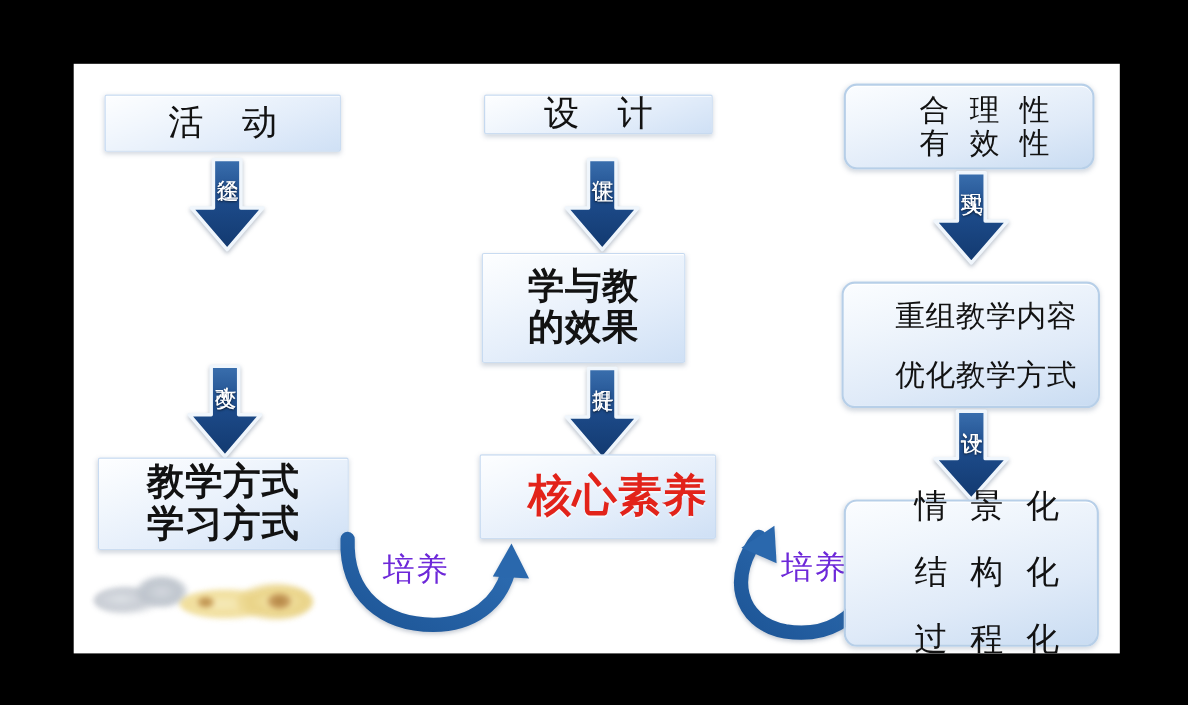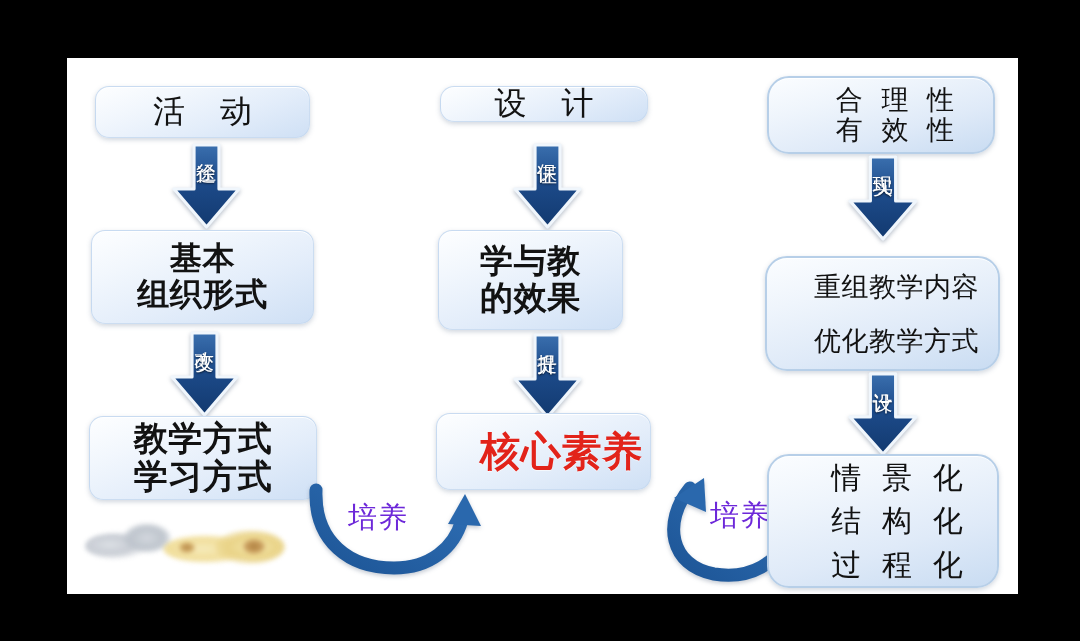--- a/index.html
+++ b/index.html
@@ -27,24 +27,24 @@
     color:#121212;
     text-align:center;
     line-height:1.12;
     letter-spacing:0.02em;
     background:linear-gradient(160deg,#fdfeff 0%,#f2f7fd 28%,#e3edfa 62%,#cfe0f5 100%);
     box-shadow:0 2px 5px rgba(90,110,140,.28), inset 0 1px 0 rgba(255,255,255,.9);
   }
   .box .ln{display:block;white-space:nowrap;}
 
   
-  .soft{border-radius:14px;border:1px solid rgba(195,215,238,.85);}
+  .soft{border-radius:2px;border:1px solid rgba(195,215,238,.85);}
   
   .outlined{
-    border-radius:22px;
+    border-radius:12px;
     border:2px solid #b7cfe8;
     background:linear-gradient(165deg,#fbfdff 0%,#eff5fc 30%,#dfeaf8 65%,#c9dcf2 100%);
     padding-left:28px;
   }
 
   .t-spaced .ln{letter-spacing:.42em;text-indent:.42em;}
   .t-wide .ln{letter-spacing:.22em;text-indent:.22em;}
 
   .red{color:#e2231a;font-weight:bold;font-family:"DejaVu Sans","Liberation Sans",sans-serif;
        text-shadow:0 1px 0 rgba(255,255,255,.6);margin-left:36px;}
@@ -106,24 +106,20 @@
             <stop offset="0" stop-color="#3a6fae"></stop>
               <stop offset="45%" stop-color="#1d4b8a"></stop>
             <stop offset="100%" stop-color="#12396f"></stop>
           </linearGradient>
         </defs>
         <path d="M25 3 H50 V47 H70 L37.5 85 L5 47 H25 Z" fill="url(#ag1)" stroke="#f0f6fc" stroke-width="3.2" stroke-linejoin="round"></path>
       </svg>
       <span class="alabel" style="font-size:20px;">途径</span>
     </div>
 
-    <div class="box soft" style="left:24px;top:172px;width:223px;height:94px;font-size:32px;font-weight:bold;">
-      <span class="ln">基本</span>
-      <span class="ln">组织形式</span>
-    </div>
 
     <div class="arrow" style="left:100px;top:272px;width:75px;height:88px;">
       <svg viewBox="0 0 75 88" preserveAspectRatio="none">
         <path d="M25 3 H50 V47 H70 L37.5 85 L5 47 H25 Z" fill="url(#ag1)" stroke="#f0f6fc" stroke-width="3.2" stroke-linejoin="round"></path>
         <defs>
           <linearGradient id="ag1b" x1="0" y1="0" x2="0" y2="1">
             <stop offset="0" stop-color="#3a6fae"></stop>
               <stop offset="45%" stop-color="#1d4b8a"></stop>
             <stop offset="100%" stop-color="#12396f"></stop>
           </linearGradient>
@@ -218,20 +214,20 @@
       <span class="ln">优化教学方式</span>
     </div>
 
     <div class="arrow" style="left:778px;top:313px;width:76px;height:86px;">
       <svg viewBox="0 0 75 88" preserveAspectRatio="none">
         <path d="M25 3 H50 V47 H70 L37.5 85 L5 47 H25 Z" fill="url(#ag1)" stroke="#f0f6fc" stroke-width="3.2" stroke-linejoin="round"></path>
       </svg>
       <span class="alabel" style="font-size:20px;">设计</span>
     </div>
 
-    <div class="box outlined t-wide" style="left:700px;top:396px;width:232px;height:134px;font-size:30px;line-height:1.45;">
+    <div class="box outlined t-wide" style="left:700px;top:396px;width:232px;height:134px;font-size:30px;line-height:1.45;gap:17px;">
       <span class="ln">情   景   化</span>
       <span class="ln">结   构   化</span>
       <span class="ln">过   程   化</span>
     </div>
 
   </div>
 </div>
 
 </body></html>

